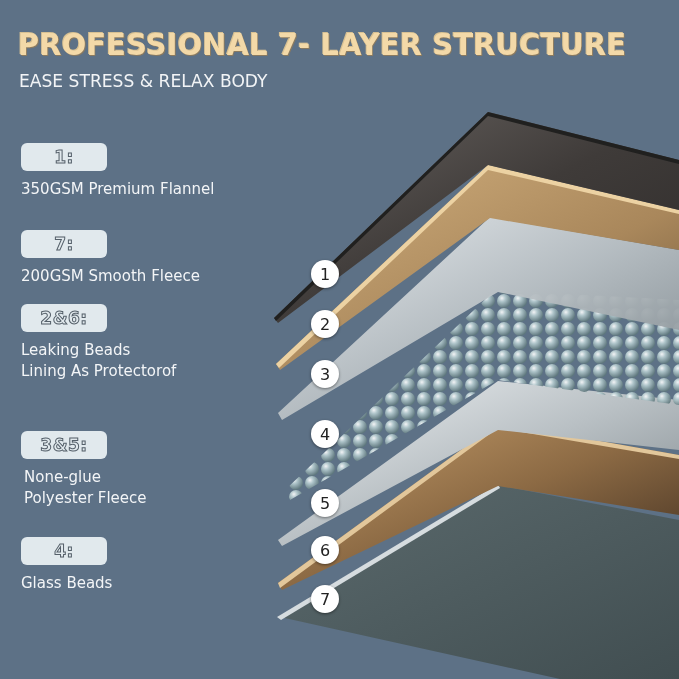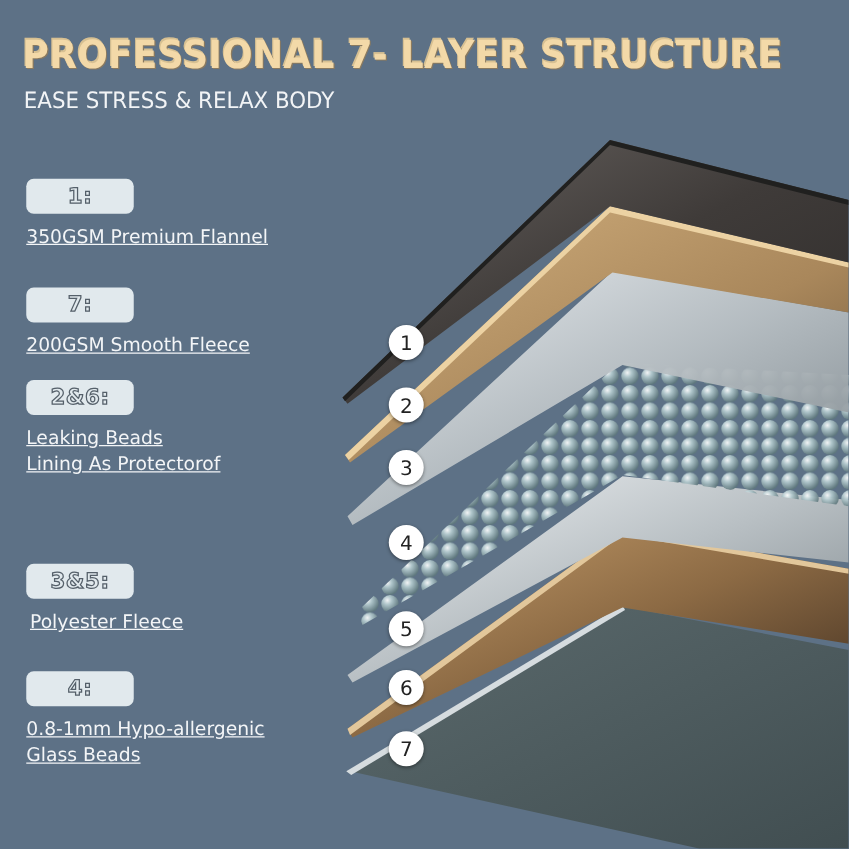--- a/index.html
+++ b/index.html
@@ -1,21 +1,21 @@
 <!DOCTYPE html>
 <html><head>
 <meta charset="utf-8">
 <style>
   html,body{margin:0;padding:0;}
   body{width:679px;height:679px;overflow:hidden;background:#5d7186;font-family:"DejaVu Sans","Liberation Sans",sans-serif;position:relative;}
   .title{position:absolute;left:18px;top:26px;font-weight:bold;font-size:31px;letter-spacing:0.2px;color:#f3d9a8;text-shadow:1px 1px 0 #8a7a60, -1px -1px 0 #d7c092;white-space:nowrap;transform:scaleX(0.93);transform-origin:left top;}
   .subtitle{position:absolute;left:19px;top:70px;font-size:18px;color:#f2f4f6;white-space:nowrap;transform:scaleX(0.95);transform-origin:left top;}
   .legend-item{position:absolute;left:21px;}
   .badge{width:86px;height:28px;border-radius:6px;background:#e1e9ed;display:flex;align-items:center;justify-content:center;font-size:17px;font-weight:bold;color:#e1e9ed;-webkit-text-stroke:1px #55606a;letter-spacing:0.5px;}
-  .desc{margin-top:8px;font-size:15px;line-height:21px;color:#f3f5f7;white-space:nowrap;text-decoration:underline;}
+  .desc{margin-top:8px;font-size:15px;line-height:21px;color:#f3f5f7;white-space:nowrap;}
   .layers{position:absolute;left:0;top:0;width:679px;height:679px;}
   .marker{position:absolute;width:28px;height:28px;border-radius:50%;background:#ffffff;box-shadow:0 1px 3px rgba(0,0,0,0.45);display:flex;align-items:center;justify-content:center;font-size:16px;color:#222;}
 </style>
 </head>
 <body>
 
 <div class="title">PROFESSIONAL 7- LAYER STRUCTURE</div>
 <div class="subtitle">EASE STRESS &amp; RELAX BODY</div>
 
 <div class="legend-item" style="top:143px">
@@ -33,31 +33,31 @@
 </div>
 
 <div class="legend-item" style="top:304px">
   <div class="badge">2&amp;6:</div>
   <div class="desc">
     <div>Leaking Beads</div>
     <div>Lining As Protectorof</div>
   </div>
 </div>
 
-<div class="legend-item" style="top:451px">
+<div class="legend-item" style="top:431px">
   <div class="badge">3&amp;5:</div>
   <div class="desc" style="margin-left:3px">
+    <div>None-glue</div>
     <div>Polyester Fleece</div>
   </div>
 </div>
 
 <div class="legend-item" style="top:537px">
   <div class="badge">4:</div>
   <div class="desc">
-    <div>0.8-1mm Hypo-allergenic</div>
     <div>Glass Beads</div>
   </div>
 </div>
 
 <svg class="layers" viewBox="0 0 679 679" xmlns="http://www.w3.org/2000/svg">
   <defs>
     <linearGradient id="gFlannel" x1="0" y1="0" x2="1" y2="1">
       <stop offset="0" stop-color="#6a6562"></stop>
       <stop offset="0.5" stop-color="#3f3b39"></stop>
       <stop offset="1" stop-color="#2e2b2a"></stop>

